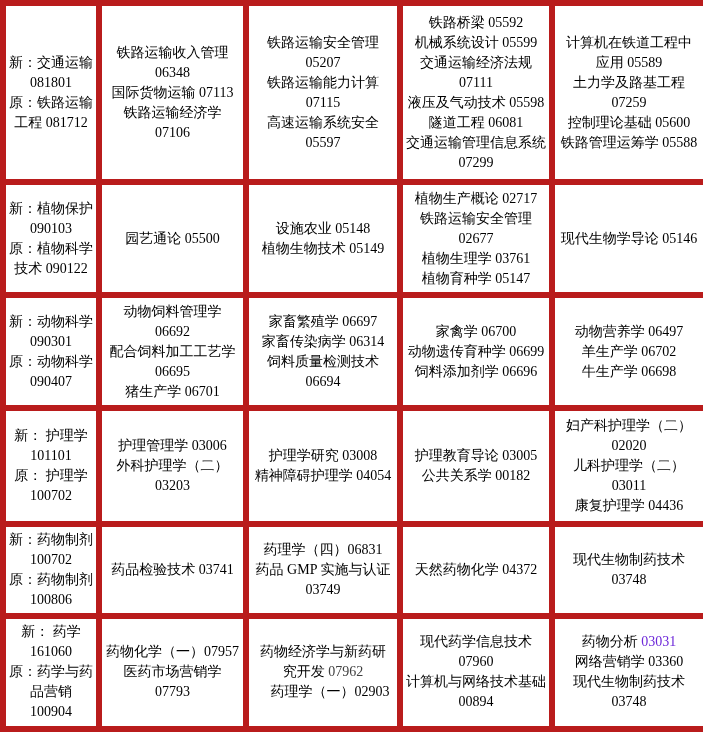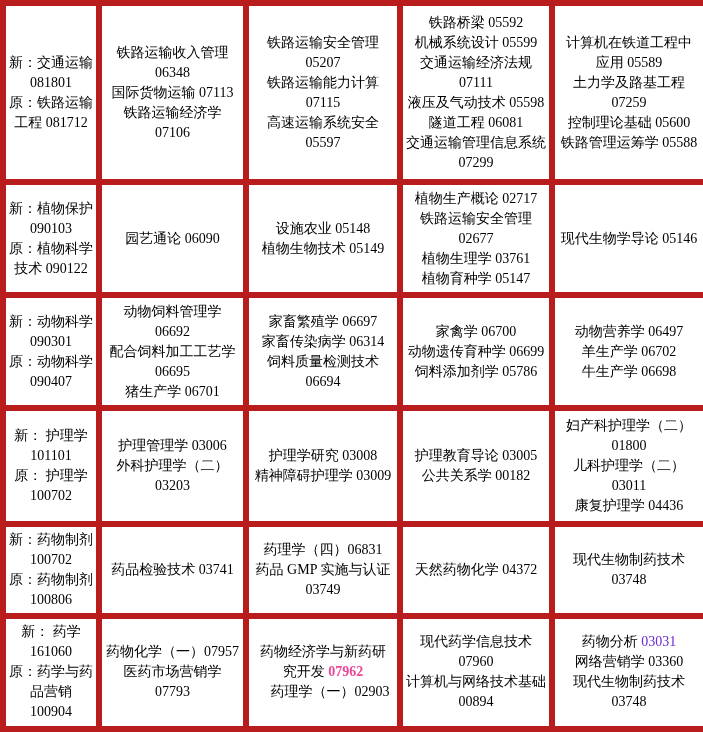--- a/index.html
+++ b/index.html
@@ -101,21 +101,21 @@
           </td>
         </tr>
         <tr>
           <td>
             <div class="line">新：植物保护</div>
             <div class="line">090103</div>
             <div class="line">原：植物科学</div>
             <div class="line">技术 090122</div>
           </td>
           <td>
-            <div class="line">园艺通论 06090</div>
+            <div class="line">园艺通论 05500</div>
           </td>
           <td>
             <div class="line">设施农业 05148</div>
             <div class="line">植物生物技术 05149</div>
           </td>
           <td>
             <div class="line">植物生产概论 02717</div>
             <div class="line">铁路运输安全管理</div>
             <div class="line">02677</div>
             <div class="line">植物生理学 03761</div>
@@ -141,21 +141,21 @@
           </td>
           <td>
             <div class="line">家畜繁殖学 06697</div>
             <div class="line">家畜传染病学 06314</div>
             <div class="line">饲料质量检测技术</div>
             <div class="line">06694</div>
           </td>
           <td>
             <div class="line">家禽学 06700</div>
             <div class="line">动物遗传育种学 06699</div>
-            <div class="line">饲料添加剂学 05786</div>
+            <div class="line">饲料添加剂学 06696</div>
           </td>
           <td>
             <div class="line">动物营养学 06497</div>
             <div class="line">羊生产学 06702</div>
             <div class="line">牛生产学 06698</div>
           </td>
         </tr>
         <tr>
           <td>
             <div class="line">新： 护理学</div>
@@ -163,29 +163,29 @@
             <div class="line">原： 护理学</div>
             <div class="line">100702</div>
           </td>
           <td>
             <div class="line">护理管理学 03006</div>
             <div class="line">外科护理学（二）</div>
             <div class="line">03203</div>
           </td>
           <td>
             <div class="line">护理学研究 03008</div>
-            <div class="line">精神障碍护理学 03009</div>
+            <div class="line">精神障碍护理学 04054</div>
           </td>
           <td>
             <div class="line">护理教育导论 03005</div>
             <div class="line">公共关系学 00182</div>
           </td>
           <td>
             <div class="line">妇产科护理学（二）</div>
-            <div class="line">01800</div>
+            <div class="line">02020</div>
             <div class="line">儿科护理学（二）03011</div>
             <div class="line">康复护理学 04436</div>
           </td>
         </tr>
         <tr>
           <td>
             <div class="line">新：药物制剂</div>
             <div class="line">100702</div>
             <div class="line">原：药物制剂</div>
             <div class="line">100806</div>
@@ -214,21 +214,21 @@
             <div class="line">品营销</div>
             <div class="line">100904</div>
           </td>
           <td>
             <div class="line">药物化学（一）07957</div>
             <div class="line">医药市场营销学</div>
             <div class="line">07793</div>
           </td>
           <td>
             <div class="line">药物经济学与新药研</div>
-            <div class="line"><span>究开发 </span><span style="color: #ec4899; font-weight: bold;">07962</span></div>
+            <div class="line"><span>究开发 </span><span style="color: #404040;">07962</span></div>
             <div class="line">　药理学（一）02903</div>
           </td>
           <td>
             <div class="line">现代药学信息技术</div>
             <div class="line">07960</div>
             <div class="line">计算机与网络技术基础</div>
             <div class="line">00894</div>
           </td>
           <td>
             <div class="line"><span>药物分析 </span><span style="color: #6d28d9;">03031</span></div>

